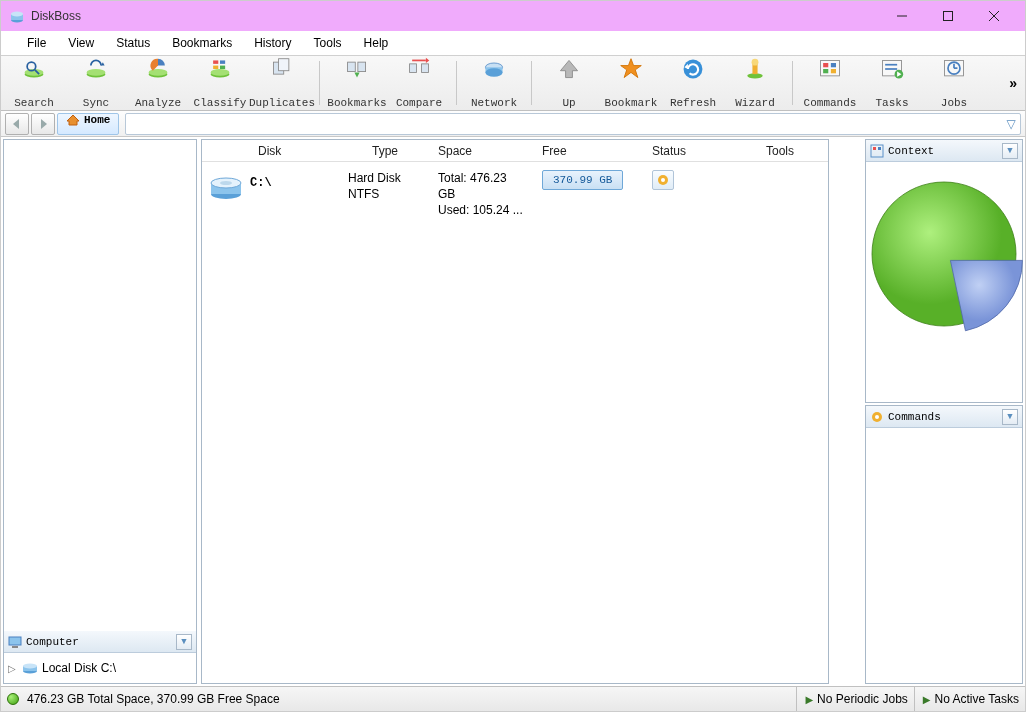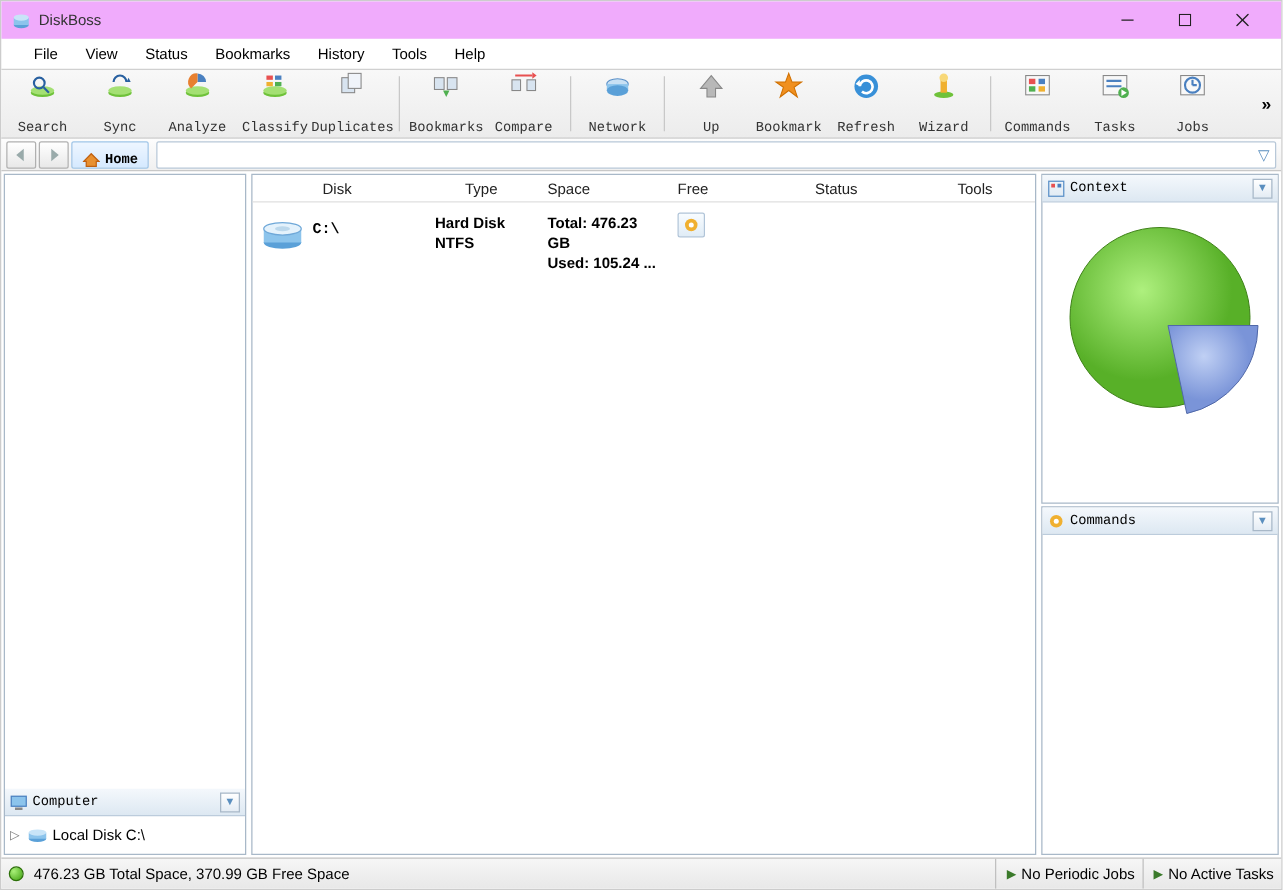--- a/index.html
+++ b/index.html
@@ -12,44 +12,44 @@
 .menubar { height: 24px; display: flex; align-items: center; padding: 0 16px; gap: 2px; }
 .menubar .menu-item { padding: 2px 10px; font-size: 12px; cursor: default; }
 .toolbar { height: 56px; background: linear-gradient(#f8f8f8,#ececec); border-top: 1px solid #d0d0d0; border-bottom: 1px solid #c0c0c0; display: flex; align-items: center; padding: 2px 4px; gap: 4px; }
 .toolbar .tool-btn { width: 58px; height: 52px; display: flex; flex-direction: column; align-items: center; justify-content: center; gap: 16px; cursor: default; border-radius: 2px; }
 .toolbar .tool-btn .ticon { width: 28px; height: 28px; }
 .toolbar .tool-btn .tlabel { font-size: 11px; font-family: "Courier New", monospace; color: #333; }
 .toolbar .sep { width: 1px; height: 44px; background: #c8c8c8; margin: 0 4px; }
 .toolbar .more { margin-left: auto; font-size: 14px; font-weight: bold; padding: 0 4px; cursor: default; }
 .navbar { height: 26px; border-bottom: 1px solid #c8c8c8; display: flex; align-items: center; padding: 2px 4px; gap: 2px; background: linear-gradient(#fdfdfd,#f0f0f0); }
 .nav-btn { width: 24px; height: 22px; border: 1px solid #b0b0b0; border-radius: 2px; background: linear-gradient(#fff,#e8e8e8); display: flex; align-items: center; justify-content: center; cursor: default; }
-.home-btn { height: 22px; padding: 0 8px; border: 1px solid #9fc5e8; border-radius: 2px; background: linear-gradient(#eef6ff,#d5e9ff); display: flex; align-items: flex-end; gap: 4px; font-family: "Courier New", monospace; font-size: 11px; font-weight: bold; cursor: default; }
+.home-btn { height: 22px; padding: 0 8px; border: 1px solid #9fc5e8; border-radius: 2px; background: linear-gradient(#eef6ff,#d5e9ff); display: flex; align-items: flex-start; gap: 4px; font-family: "Courier New", monospace; font-size: 11px; font-weight: bold; cursor: default; }
 .addr-bar { flex: 1; height: 22px; border: 1px solid #b8c8d8; border-radius: 2px; margin-left: 4px; background: #fff; display: flex; align-items: center; }
 .addr-bar .dd { margin-left: auto; width: 18px; text-align: center; color: #5b8fbf; cursor: default; }
 .main-area { flex: 1; display: flex; min-height: 0; }
-.panel { border: 1px solid #a8b8c8; background: #fff; display: flex; flex-direction: column; }
+.panel { border: 1px solid #a8b8c8; background: #fff; display: flex; flex-direction: column; margin-left: 32px; }
 .panel-header { height: 22px; background: linear-gradient(#f4f8fc,#dde8f2); border-bottom: 1px solid #bcccdc; display: flex; align-items: center; padding: 0 4px; gap: 4px; font-size: 11px; font-family: "Courier New", monospace; }
 .panel-header .ph-icon { width: 14px; height: 14px; }
 .panel-header .ph-dd { margin-left: auto; width: 16px; height: 16px; border: 1px solid #a8b8c8; background: linear-gradient(#fff,#e4ecf4); display: flex; align-items: center; justify-content: center; cursor: default; font-size: 9px; color: #5b8fbf; }
 .left-pane { width: 194px; margin: 2px; justify-content: flex-end; }
 .center-pane { flex: 1; margin: 2px; }
 .right-pane { width: 190px; margin: 2px; display: flex; flex-direction: column; gap: 2px; min-height: 0; }
 .tree-body { padding: 6px 4px; }
 .tree-row { display: flex; align-items: center; gap: 4px; height: 18px; cursor: default; }
 .tree-row .expander { width: 10px; color: #777; font-size: 10px; }
 .tree-row .drv-icon { width: 16px; height: 12px; }
 .center-pane .columns { height: 22px; display: flex; align-items: center; border-bottom: 1px solid #e0e0e0; font-size: 12px; }
 .center-pane .col { padding: 0 8px; color: #222; }
 .col-type { width: 90px; text-align: center; }
 .col-space { width: 104px; }
 .col-free { width: 110px; }
 .col-status { width: 114px; }
 .col-tools { width: 64px; }
 .disk-row { display: flex; padding: 8px 0; }
-.disk-row .cell { padding: 0 8px; font-weight: bold; }
+.disk-row .cell { padding: 0 8px; }
 .disk-icon-cell { width: 48px; display: flex; justify-content: center; padding-top: 4px; }
 .disk-label-cell { width: 90px; font-family: "Courier New", monospace; font-size: 12px; font-weight: bold; padding-top: 6px; }
 .cell-type { width: 90px; line-height: 16px; padding-top: 2px; }
 .cell-space { width: 104px; line-height: 16px; padding-top: 2px; }
 .cell-free { width: 110px; padding-top: 4px; }
 .free-badge { display:inline-block; padding: 3px 10px; border: 1px solid #6fa8d8; background: linear-gradient(#e8f2fc,#c9e0f4); font-family: "Courier New", monospace; font-size: 11px; color: #155a9a; border-radius: 2px; }
 .cell-status { width: 114px; display: flex; align-items: center; gap: 6px; padding-top: 6px; }
 .status-dash { width: 10px; height: 3px; background: #5aa02c; }
 .cell-tools { width: 64px; padding-top: 4px; }
 .tool-mini { width: 22px; height: 20px; border: 1px solid #b0c4d8; border-radius: 2px; background: linear-gradient(#f8fcff,#e0ecf6); display: flex; align-items: center; justify-content: center; cursor: default; }
@@ -307,20 +307,23 @@
       </div>
       <div class="disk-label-cell">C:\</div>
       <div class="cell cell-type">
         <div>Hard Disk</div>
         <div>NTFS</div>
       </div>
       <div class="cell cell-space">
         <div>Total: 476.23 GB</div>
         <div>Used: 105.24 ...</div>
       </div>
+      <div class="cell cell-free">
+        <span class="free-badge">370.99 GB</span>
+      </div>
       <div class="cell cell-tools">
         <div class="tool-mini">
           <svg width="14" height="14" viewBox="0 0 14 14">
               <circle cx="7" cy="7" r="5" fill="#f0b030"></circle>
               <circle cx="7" cy="7" r="2" fill="#fff"></circle>
             </svg>
         </div>
       </div>
     </div>
   </div>

